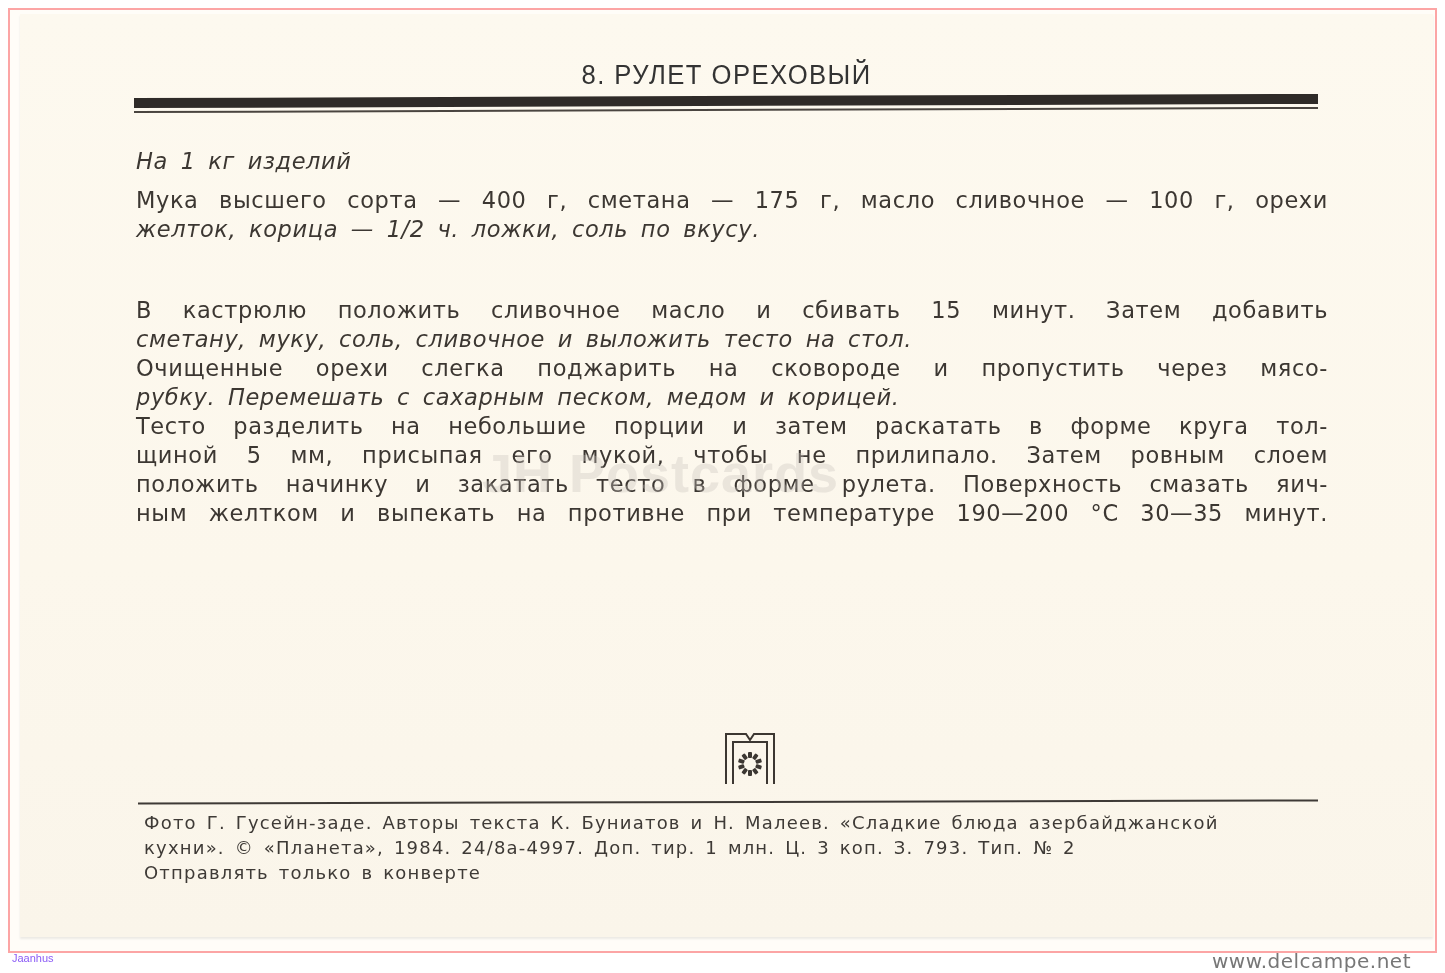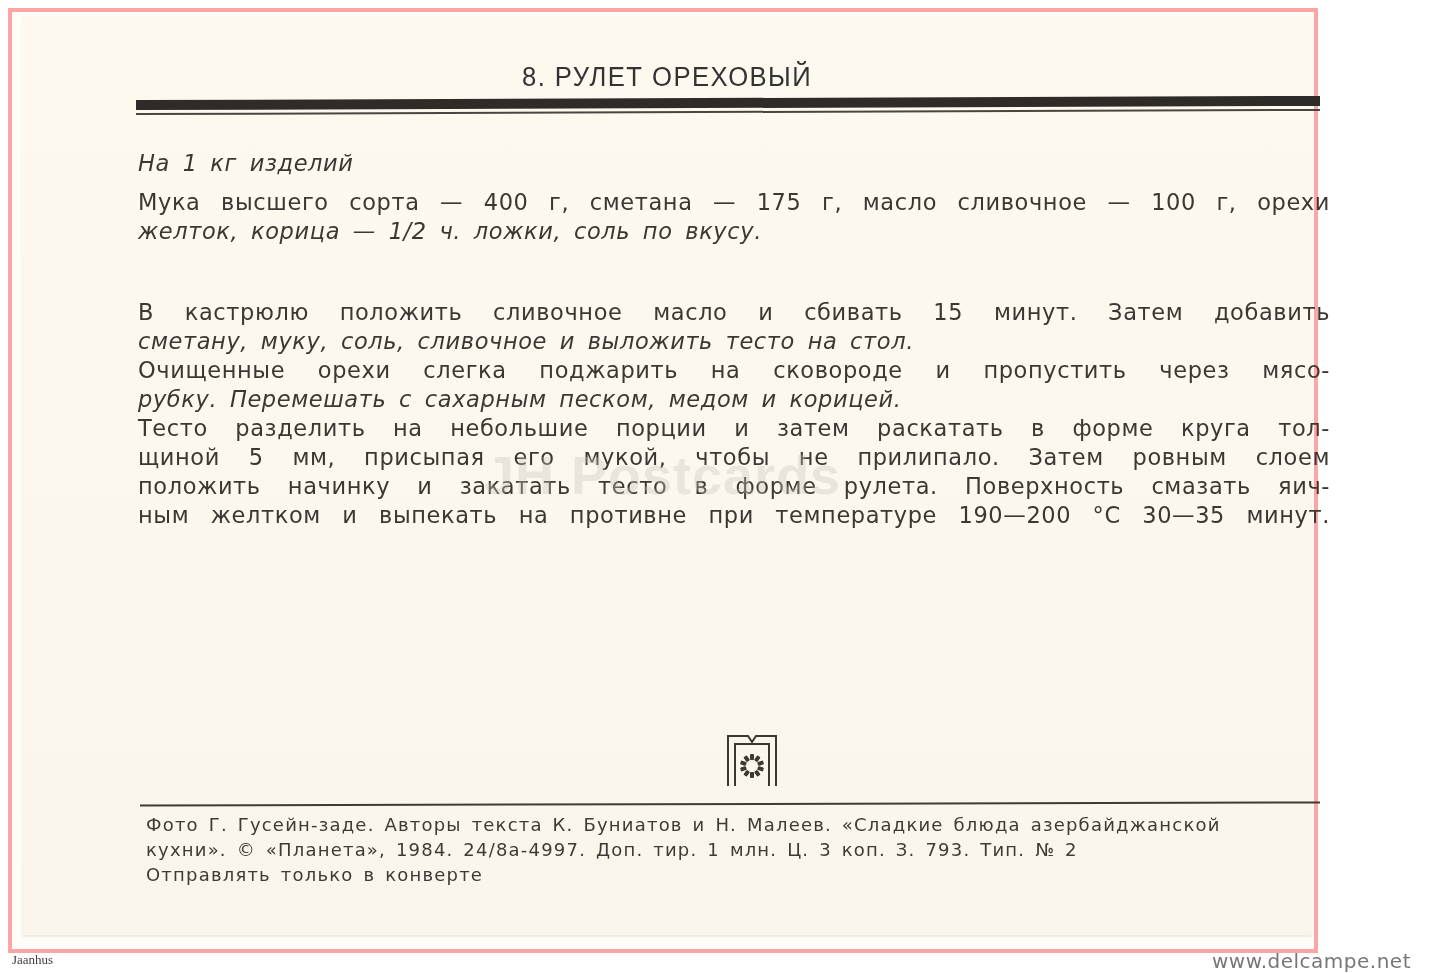--- a/index.html
+++ b/index.html
@@ -1,21 +1,21 @@
 <!DOCTYPE html>
 <html><head>
   <meta charset="utf-8">
   <style>
     * { box-sizing: border-box; margin: 0; padding: 0; }
     html, body { width: 1445px; height: 973px; background: #ffffff; overflow: hidden; }
     body { position: relative; font-family: "DejaVu Sans", "Liberation Sans", sans-serif; color: #3a3530; }
 
     .card {
-      position: absolute; left: 8px; top: 8px; width: 1310px; height: 945px;
-      border: 4px solid #fca5a5;
+      position: absolute; left: 8px; top: 8px; width: 1429px; height: 945px;
+      border: 2px solid #fca5a5;
       background: #fffdf8;
     }
     .paper {
       position: absolute; left: 10px; top: 4px; right: 2px; bottom: 14px;
       background: linear-gradient(180deg, #fdf9ef 0%, #fcf7ec 60%, #faf5ea 100%);
       box-shadow: 0 2px 2px rgba(0,0,0,0.08);
     }
 
     .title {
       position: absolute; left: 0; right: 0; top: 46px;
@@ -64,22 +64,22 @@
       transform: rotate(-0.15deg);
     }
     .credits {
       position: absolute; left: 124px; top: 796px; width: 1190px;
       font-size: 18px; line-height: 25px; letter-spacing: 1.2px;
       color: #3e3a36; word-spacing: 3px;
     }
     .credits .line { text-align: left; text-align-last: left; }
 
     .site-left {
-      position: absolute; left: 12px; top: 952px; font-size: 13px; color: #404040;
-      font-family: Liberation Serif, serif;
+      position: absolute; left: 12px; top: 952px; font-size: 11px; color: #8b5cf6;
+      font-family: Liberation Sans, sans-serif;
     }
     .site-right {
       position: absolute; right: 34px; top: 949px; font-size: 20px; color: #777;
       font-family: "DejaVu Sans", sans-serif; letter-spacing: 0.5px;
     }
   </style>
 </head>
 <body>
 
 <div class="card">

